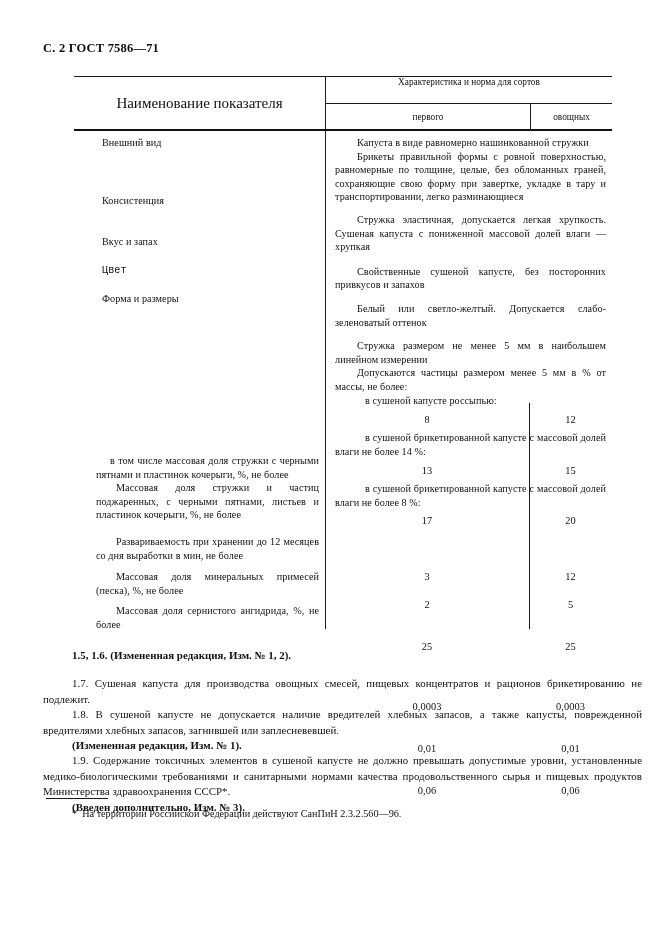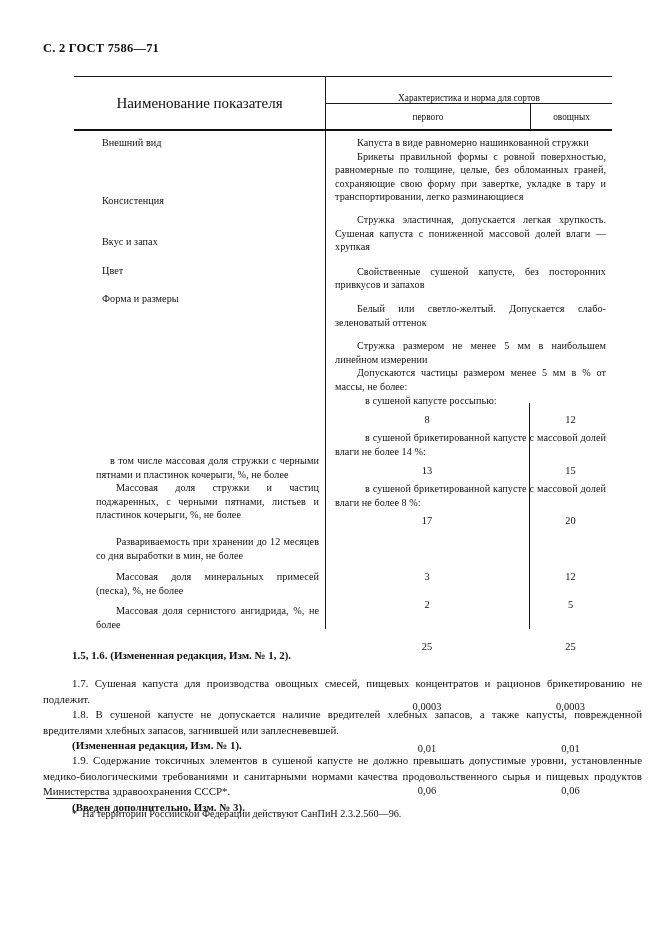--- a/index.html
+++ b/index.html
@@ -183,21 +183,21 @@
 
   <div class="spec-table">
 
     <div class="rule-top"></div>
 
     <div class="head-split" style="height:52px;">
       <div class="left-block" style="display:flex;align-items:center;justify-content:center;">
         <span style="font-size:15px;">Наименование показателя</span>
       </div>
       <div class="right-block" style="display:flex;flex-direction:column;">
-        <div style="height:26px;display:flex;align-items:flex-end;justify-content:center;">
+        <div style="height:26px;display:flex;align-items:flex-start;justify-content:center;">
           <span style="font-size:9.3px;">Характеристика и норма для сортов</span>
         </div>
         <div class="sub-rule"></div>
         <div style="height:25px;display:flex;">
           <div style="flex:0 0 204px;display:flex;align-items:center;justify-content:center;">
             <span style="font-size:9.3px;">первого</span>
           </div>
           <div style="flex:1 1 auto;display:flex;align-items:center;justify-content:center;border-left:1.5px solid #1a1a1a;">
             <span style="font-size:9.3px;">овощных</span>
           </div>
@@ -217,21 +217,21 @@
 
           <div class="left-label nohang" style="padding-left:28px;">Внешний вид</div>
           <div class="spacer" style="height:44px;"></div>
 
           <div class="left-label nohang" style="padding-left:28px;">Консистенция</div>
           <div class="spacer" style="height:28px;"></div>
 
           <div class="left-label nohang" style="padding-left:28px;">Вкус и запах</div>
           <div class="spacer" style="height:15px;"></div>
 
-          <div class="left-label nohang" style="padding-left:28px;">Цвет</div>
+          <div class="left-label nohang" style="padding-left:28px;font-family:Liberation Mono, monospace;">Цвет</div>
           <div class="spacer" style="height:15px;"></div>
 
           <div class="left-label nohang" style="padding-left:28px;">Форма и размеры</div>
           <div class="spacer" style="height:148px;"></div>
 
           <div class="left-label" style="text-indent:14px;">в том числе массовая доля стружки с черными пятнами и пластинок кочерыги, %, не более</div>
           <div class="left-label">Массовая доля стружки и частиц поджаренных, с черными пятнами, листьев и пластинок кочерыги, %, не более</div>
           <div class="spacer" style="height:13px;"></div>
 
           <div class="left-label">Развариваемость при хранении до 12 месяцев со дня выработки в мин, не более</div>

